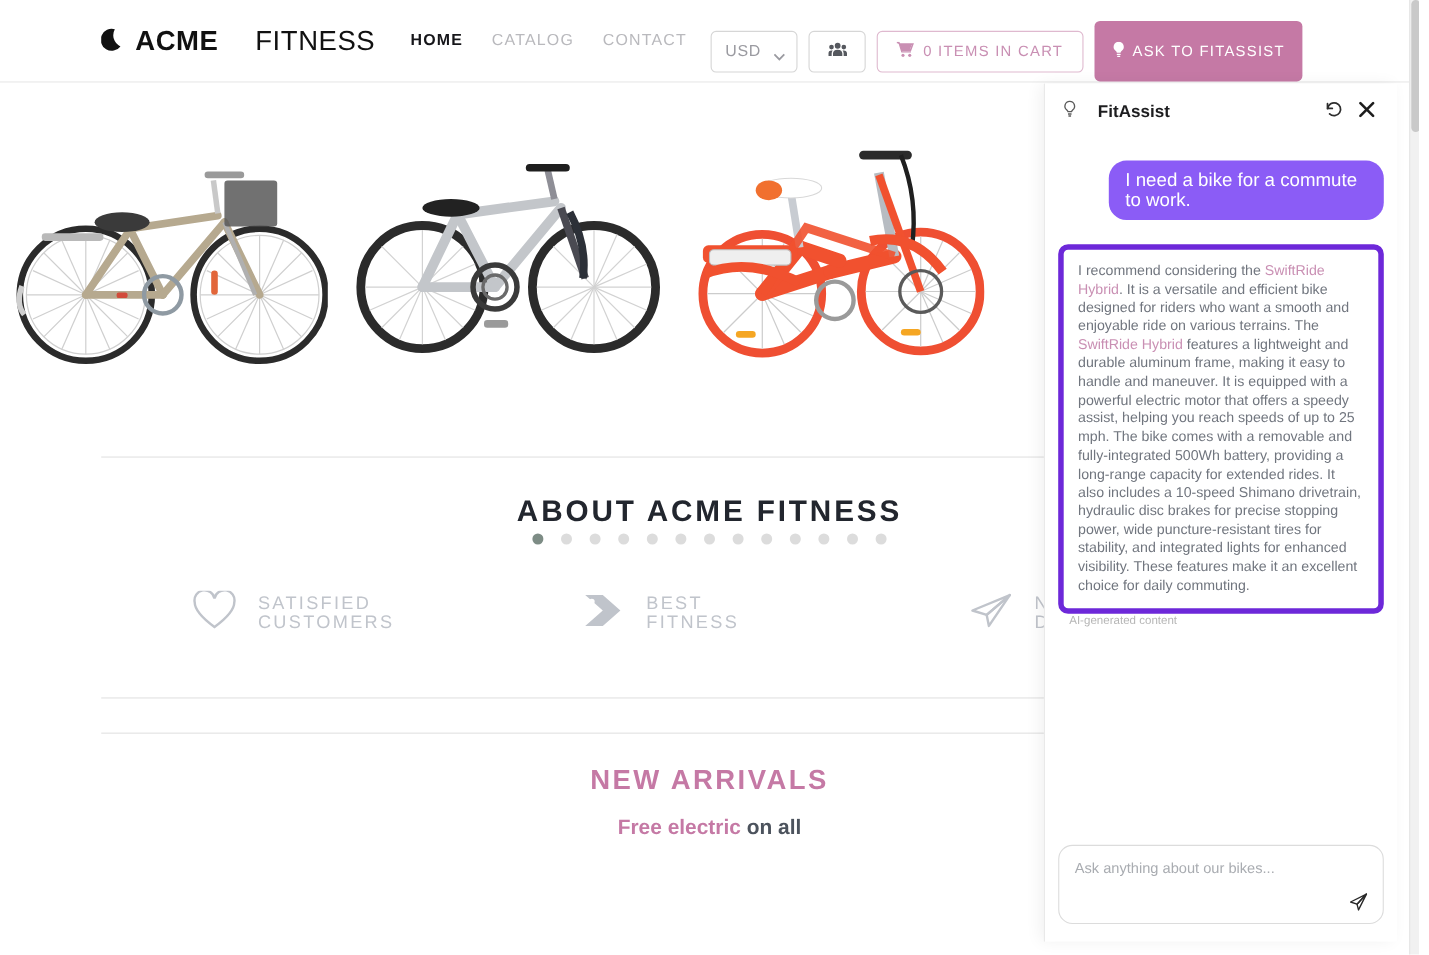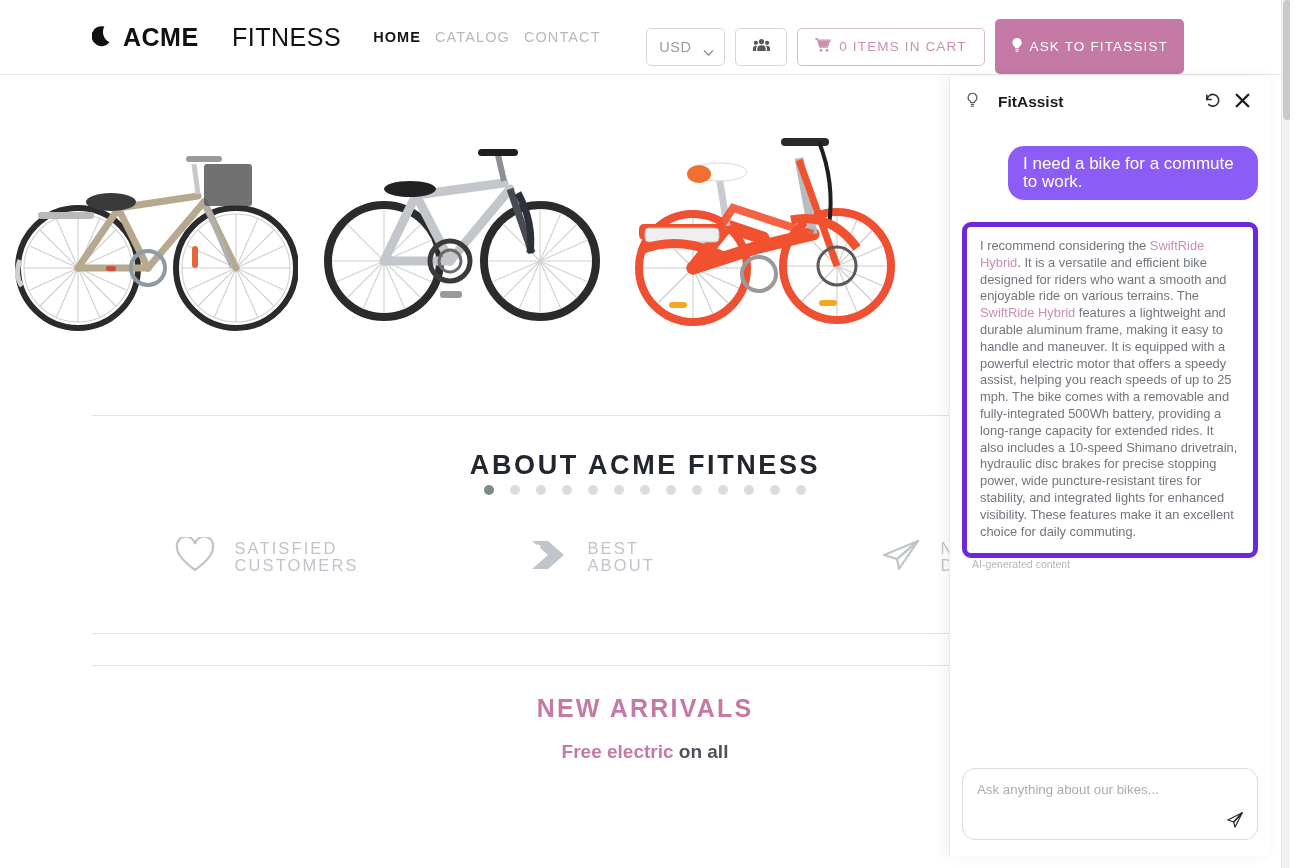--- a/index.html
+++ b/index.html
@@ -63,21 +63,21 @@
     letter-spacing: 0.5px;
     color: #111;
     white-space: nowrap;
   }
   .brand-text .b1 { font-weight: 700; }
   .brand-text .b2 { font-weight: 400; margin-left: 26px; }
 
   .main-nav {
     display: flex;
     align-items: center;
-    gap: 14px;
+    gap: 26px;
     margin-left: 32px;
   }
   .nav-link {
     font-size: 14.5px;
     letter-spacing: 1.1px;
     text-decoration: none;
     color: #b9b9bd;
     font-weight: 400;
     white-space: nowrap;
   }
@@ -651,21 +651,21 @@
     </div>
 
     <div class="feature">
       <span>
         <svg width="40" height="34" viewBox="0 0 40 34" fill="#c0c4cb">
           <path d="M4 3h16l16 14-16 14H4L20 17 4 3Z"></path>
           <circle cx="10" cy="9" r="2.6" fill="#ffffff"></circle>
         </svg>
       </span>
       <span class="feature-label">BEST
-ABOUT</span>
+FITNESS</span>
     </div>
 
     <div class="feature">
       <span>
         <svg width="40" height="34" viewBox="0 0 40 34">
           <path d="M37 3 L3 17 L16 21 L37 3 Z" fill="none" stroke="#c0c4cb" stroke-width="2.2" stroke-linejoin="round"></path>
           <path d="M37 3 L16 21 L18 31 L37 3 Z" fill="none" stroke="#c0c4cb" stroke-width="2.2" stroke-linejoin="round"></path>
         </svg>
       </span>
       <span class="feature-label">NEXT DAY

